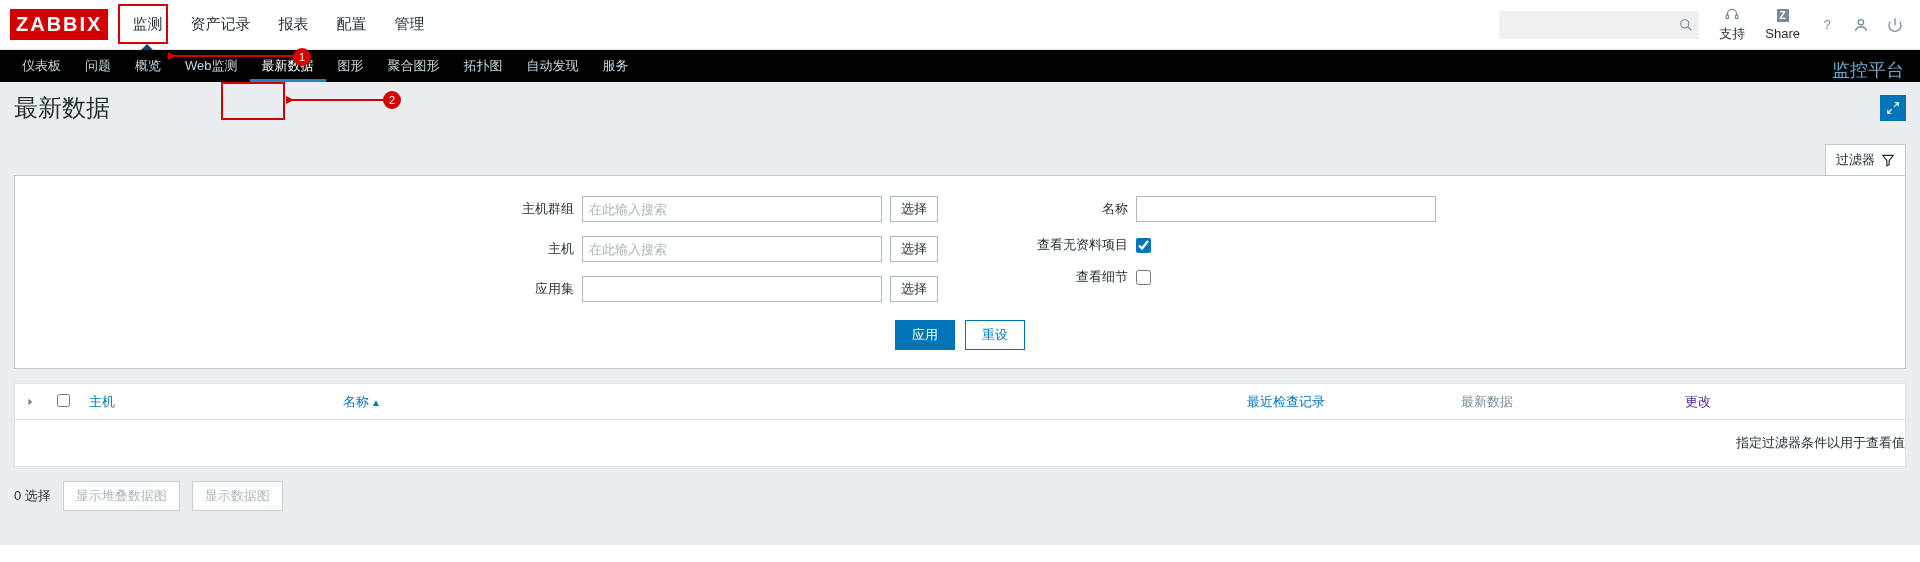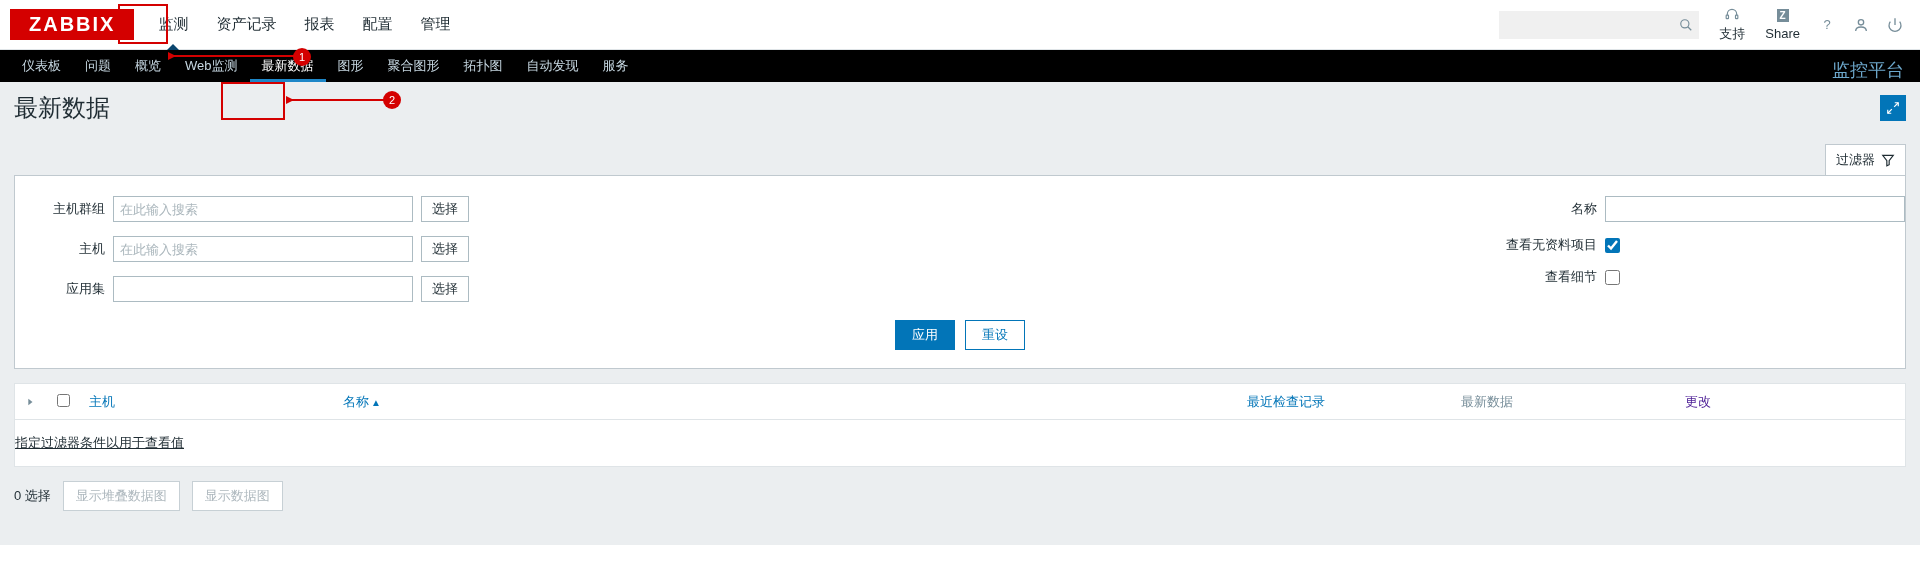--- a/index.html
+++ b/index.html
@@ -1,20 +1,20 @@
 <!DOCTYPE html>
 <html><head>
 <meta charset="utf-8">
 <style>
 * { box-sizing: border-box; margin: 0; padding: 0; }
 body { font-family: Arial, "Microsoft YaHei", sans-serif; font-size: 13px; color: #1f2c33; background: #fff; }
 
 
 .top-header { display: flex; align-items: center; height: 50px; background: #fff; border-bottom: 1px solid #dfe4e7; padding: 0 10px; position: relative; }
-.logo { background: #d40000; color: #fff; font-weight: bold; font-size: 20px; letter-spacing: 2px; padding: 4px 19px; margin-right: 10px; }
+.logo { background: #d40000; color: #fff; font-weight: bold; font-size: 20px; letter-spacing: 2px; padding: 4px 6px; margin-right: 10px; }
 .main-nav { display: flex; height: 100%; }
 .main-nav-item { display: flex; align-items: center; padding: 0 14px; font-size: 15px; color: #1f2c33; cursor: pointer; position: relative; }
 .main-nav-item.active::after { content:''; position:absolute; bottom:-1px; left:50%; transform:translateX(-50%); width:0; height:0; border-left:6px solid transparent; border-right:6px solid transparent; border-bottom:6px solid #0a466e; }
 .top-right { margin-left: auto; display: flex; align-items: center; gap: 4px; }
 .search-box { width: 200px; height: 28px; background: #f0f0f0; border: none; padding: 0 28px 0 8px; font-size: 13px; }
 .search-wrap { position: relative; margin-right: 8px; }
 .search-wrap .icon-search { position: absolute; right: 6px; top: 50%; transform: translateY(-50%); color: #768d99; }
 .top-link { display: flex; align-items: center; gap: 4px; padding: 0 8px; font-size: 13px; color: #1f2c33; cursor: pointer; flex-direction: column; }
 .top-icon-btn { width: 30px; height: 30px; display:flex; align-items:center; justify-content:center; color:#768d99; cursor:pointer; }
 
@@ -29,21 +29,21 @@
 .page-title-row { display:flex; align-items:center; padding: 10px 14px 20px 14px; }
 .page-title { font-size: 24px; font-weight: normal; color:#1f2c33; }
 .fullscreen-btn { margin-left:auto; width:26px; height:26px; background:#0275b8; color:#fff; display:flex; align-items:center; justify-content:center; cursor:pointer; }
 
 
 .filter-tab-row { display:flex; justify-content:flex-end; padding: 0 14px; }
 .filter-tab { background:#fff; border:1px solid #c0c9cf; border-bottom:none; padding: 6px 10px; display:flex; align-items:center; gap:6px; font-size:13px; cursor:pointer; }
 
 
 .filter-panel { margin: 0 14px; background:#fff; border:1px solid #c0c9cf; padding: 20px 0 18px 0; }
-.filter-grid { display:flex; justify-content:space-between; gap: 80px; }
+.filter-grid { display:flex; justify-content:center; gap: 80px; }
 .filter-col { display:flex; flex-direction:column; gap:14px; }
 .filter-row { display:flex; align-items:center; gap:8px; }
 .filter-label { width: 90px; text-align:right; font-size:13px; color:#1f2c33; }
 .filter-input { width: 300px; height:26px; border:1px solid #acbbc2; padding:0 6px; font-size:13px; }
 .filter-input::placeholder { color:#aab6bc; }
 .btn-select { height:26px; border:1px solid #acbbc2; background:#fff; padding:0 10px; font-size:13px; cursor:pointer; color:#1f2c33; }
 .filter-check { width:15px; height:15px; accent-color:#0275b8; }
 .filter-actions { display:flex; justify-content:center; gap:10px; margin-top:18px; }
 .btn-primary { background:#0275b8; color:#fff; border:1px solid #0275b8; padding:5px 16px; font-size:13px; cursor:pointer; }
 .btn-default { background:#fff; color:#0275b8; border:1px solid #0275b8; padding:5px 16px; font-size:13px; cursor:pointer; }
@@ -52,21 +52,21 @@
 .data-table { margin: 14px 14px 0 14px; background:#fff; border:1px solid #dfe4e7; }
 .table-header { display:flex; align-items:center; height:36px; border-bottom:1px solid #dfe4e7; padding:0 10px; gap:14px; font-size:13px; }
 .col-expand { width:18px; color:#768d99; cursor:pointer; }
 .col-check { width:18px; }
 .col-host { width: 240px; color:#0275b8; cursor:pointer; }
 .col-name { flex:1; color:#0275b8; cursor:pointer; }
 .col-lastcheck { width:200px; color:#0275b8; cursor:pointer; }
 .col-lastdata { width:210px; color:#768d99; }
 .col-change { width:210px; color:#4c1d95; }
 .sort-asc { font-size:10px; color:#0275b8; margin-left:2px; }
-.empty-row { text-align:left; padding:14px 0; color:#1f2c33; font-size:13px;text-decoration:underline; }
+.empty-row { text-align:right; padding:14px 0; color:#1f2c33; font-size:13px; }
 
 
 .footer-actions { display:flex; align-items:center; gap:12px; padding: 14px; font-size:13px; color:#1f2c33; }
 .btn-disabled { border:1px solid #c7d0d5; background:#fff; color:#aeb8be; padding:5px 12px; font-size:13px; cursor:not-allowed; }
 
 
 .anno-box-1 { position:absolute; border:2px solid #d40000; pointer-events:none; }
 .badge-num { width:18px; height:18px; border-radius:50%; background:#d40000; color:#fff; font-size:11px; display:flex; align-items:center; justify-content:center; position:absolute; pointer-events:none; }
 .arrow-svg { position:absolute; pointer-events:none; }
 

